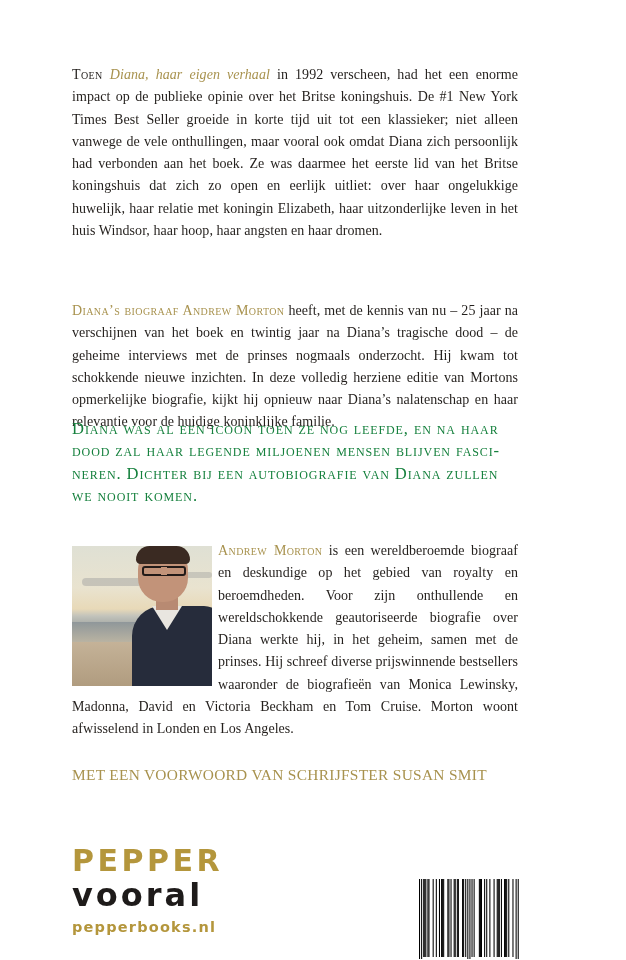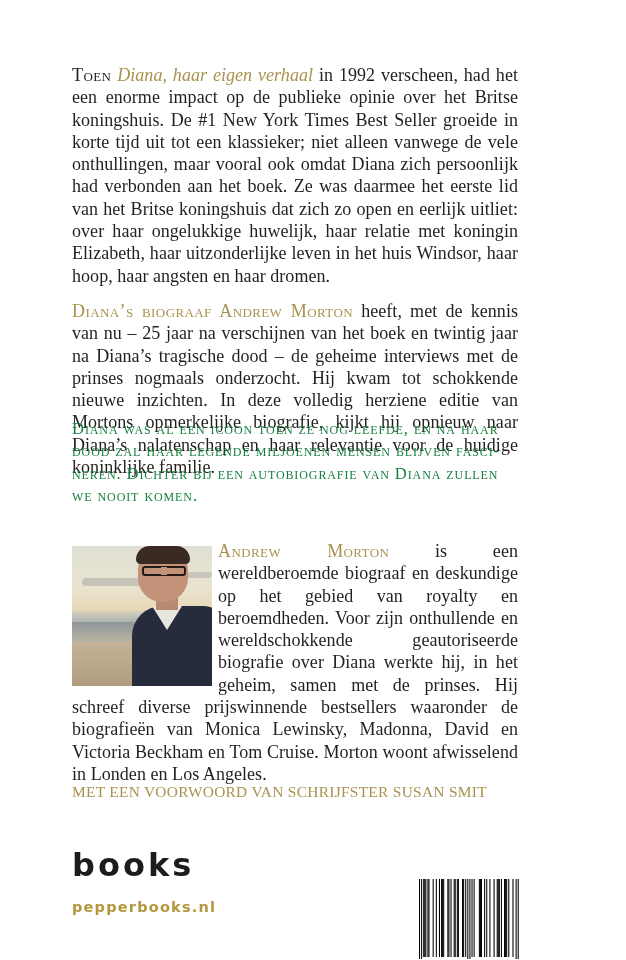--- a/index.html
+++ b/index.html
@@ -2,21 +2,21 @@
 <html><head>
 <meta charset="utf-8">
 <style>
   html, body { margin: 0; padding: 0; }
   body {
     width: 626px; height: 960px; background: #ffffff; position: relative; overflow: hidden;
     font-family: "Liberation Serif", "DejaVu Serif", serif; color: #231f1c;
   }
   .block {
     position: absolute; left: 72px; width: 446px;
-    font-size: 18px; line-height: 22.3px; text-align: justify;
+    font-size: 14px; line-height: 22.3px; text-align: justify;
     letter-spacing: 0.05px;
   }
   .sc {
     font-variant: small-caps; color: #a8924e; letter-spacing: 0.4px;
   }
   .sc-dark { font-variant: small-caps; color: #231f1c; letter-spacing: 0.4px; }
   .ital { font-style: italic; color: #a8924e; }
   #p1 { top: 64px; }
   #p2 { top: 300px; }
   #p3 {
@@ -48,27 +48,27 @@
   .photo .hair {
     position: absolute; left: 64px; top: 0px; width: 54px; height: 18px; background: #3a2a22;
     border-radius: 18px 18px 6px 6px;
   }
   .photo .glasses {
     position: absolute; left: 70px; top: 20px; width: 44px; height: 10px;
     border: 2px solid #221a18; border-radius: 3px; box-sizing: border-box;
   }
   .photo .bridge { position: absolute; left: 89px; top: 21px; width: 6px; height: 8px; background: #c29379; }
   #p5 {
-    top: 781px; font-size: 15.4px; color: #a8924e; letter-spacing: 0.3px; text-align: left;
+    top: 764px; font-size: 15.4px; color: #a8924e; letter-spacing: 0.3px; text-align: left;
     text-transform: uppercase;
   }
   .logo { position: absolute; left: 72px; top: 846px; font-family: "DejaVu Sans", sans-serif; font-weight: bold; }
   .logo .l1 { color: #b4963c; font-size: 30px; letter-spacing: 3.5px; line-height: 30px; }
   .logo .l2 { color: #1e1b1a; font-size: 32px; letter-spacing: 3px; line-height: 34px; margin-top: 2px; }
-  .logo .url { color: #b4963c; font-size: 14.5px; letter-spacing: 1.2px; line-height: 18px; margin-top: 16px; }
+  .logo .url { color: #b4963c; font-size: 14.5px; letter-spacing: 1.2px; line-height: 18px; margin-top: 6px; }
   .barcode { position: absolute; left: 413px; top: 879px; width: 108px; height: 92px; }
   .barcode svg { display: block; }
   .isbn {
     position: absolute; left: 0; bottom: 0; width: 108px; background: #fff;
     font-family: "DejaVu Sans", sans-serif; font-size: 10.5px; line-height: 12px; color: #000;
     letter-spacing: 0.3px; white-space: nowrap;
   }
 </style>
 </head>
 <body>
@@ -99,21 +99,22 @@
     <div class="glasses"></div>
     <div class="bridge"></div>
   </div>
   <span class="sc">Andrew Morton</span>
   <span>is een wereldberoemde bio­graaf en deskundige op het gebied van royalty en beroemdheden. Voor zijn onthullende en wereldschokkende geautoriseerde biografie over Diana werkte hij, in het geheim, samen met de prinses. Hij schreef diverse prijswin­nende bestsellers waaronder de biografieën van Monica Lewinsky, Madonna, David en Victoria Beckham en Tom Cruise. Morton woont afwisselend in Londen en Los Angeles.</span>
 </div>
 
 <div class="block" id="p5">Met een voorwoord van schrijfster Susan Smit</div>
 
 <div class="logo">
-  <div class="l2">books</div>
+  <div class="l1">PEPPER</div>
+  <div class="l2">vooral</div>
   <div class="url">pepperbooks.nl</div>
 </div>
 
 <div class="barcode">
   <svg id="barcode-svg" width="108" height="92">
       <rect x="6.00" y="0" width="1.05" height="88" fill="#000"></rect>
       <rect x="8.10" y="0" width="1.05" height="88" fill="#000"></rect>
       <rect x="10.20" y="0" width="1.05" height="78" fill="#000"></rect>
       <rect x="11.25" y="0" width="1.05" height="78" fill="#000"></rect>
       <rect x="12.30" y="0" width="1.05" height="78" fill="#000"></rect>

